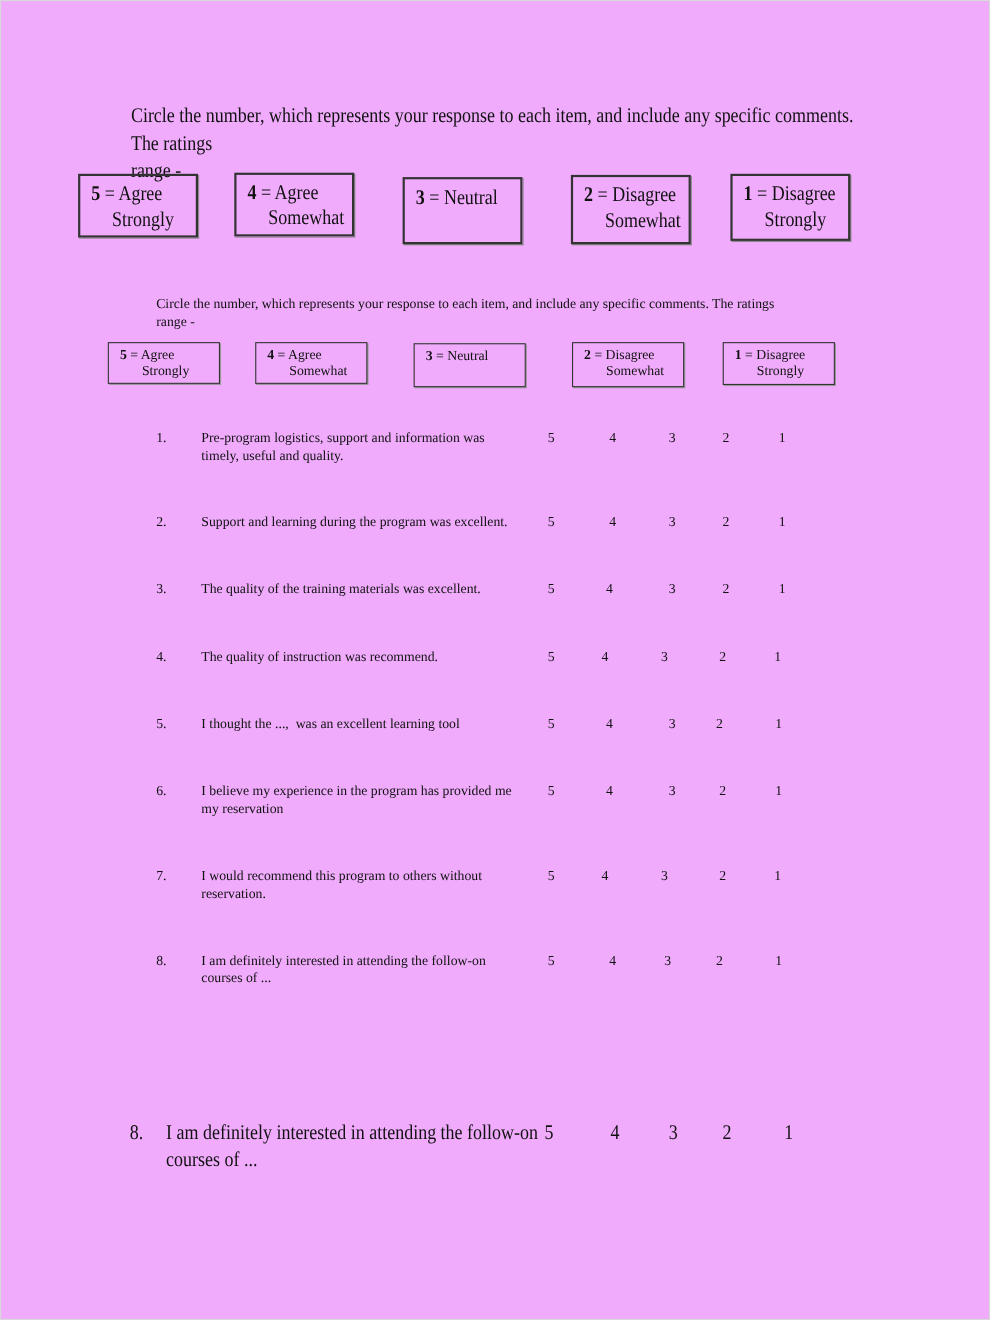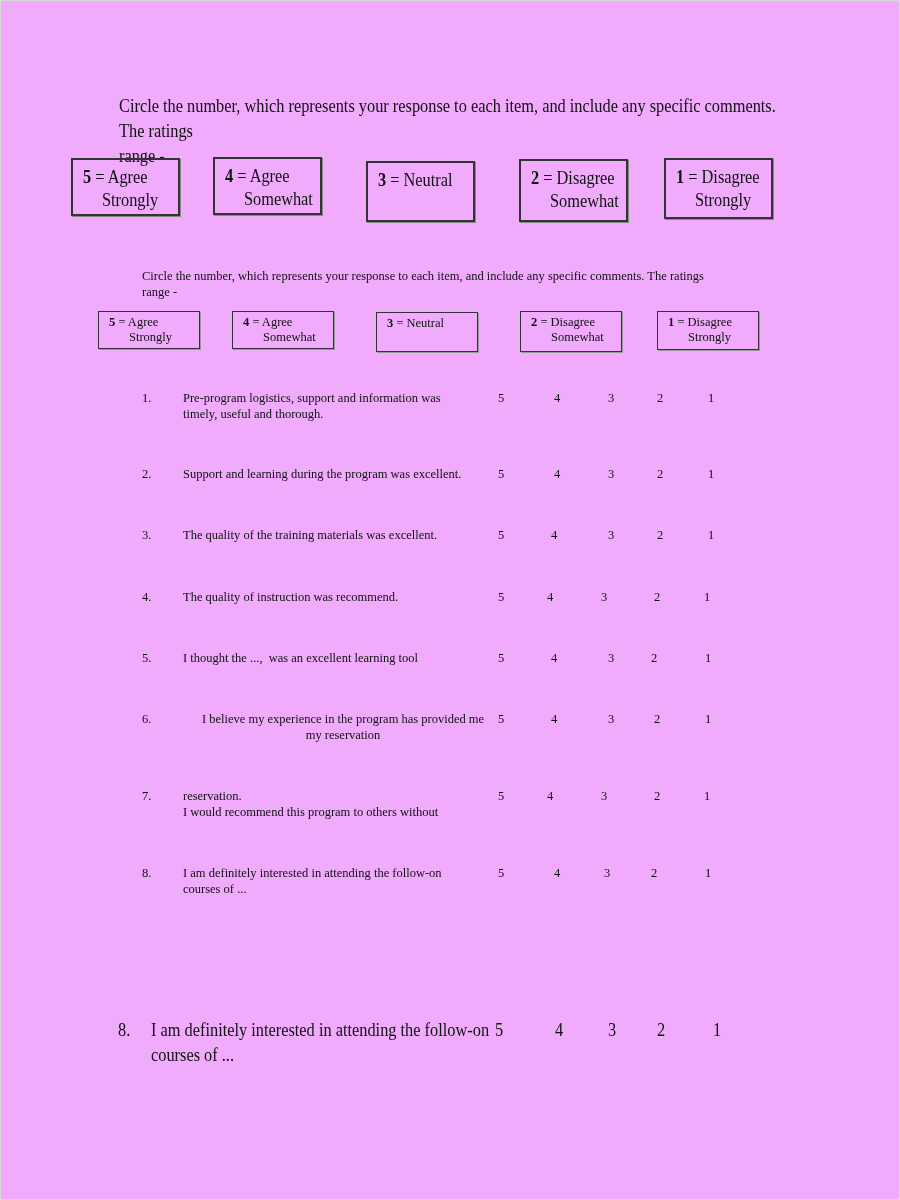--- a/index.html
+++ b/index.html
@@ -146,21 +146,21 @@
   </div>
   <div class="abs small-box" style="left:656px; top:310px; width:102px; height:39px;">
     <span class="l1"><b>1</b><span> = Disagree</span></span>
     <span class="l2">Strongly</span>
   </div>
 
   <div class="item" style="top:390px;">
     <span class="num">1.</span>
     <div class="text">
       <div>Pre-program logistics, support and information was</div>
-      <div>timely, useful and thorough.</div>
+      <div>timely, useful and quality.</div>
     </div>
     <span class="rating" style="left:352px;">5</span>
     <span class="rating" style="left:408px;">4</span>
     <span class="rating" style="left:462px;">3</span>
     <span class="rating" style="left:511px;">2</span>
     <span class="rating" style="left:562px;">1</span>
   </div>
 
   <div class="item" style="top:466px;">
     <span class="num">2.</span>
@@ -205,36 +205,36 @@
     </div>
     <span class="rating" style="left:352px;">5</span>
     <span class="rating" style="left:405px;">4</span>
     <span class="rating" style="left:462px;">3</span>
     <span class="rating" style="left:505px;">2</span>
     <span class="rating" style="left:559px;">1</span>
   </div>
 
   <div class="item" style="top:711px;">
     <span class="num">6.</span>
-    <div class="text" style="width:320px;text-align:center;">
+    <div class="text" style="width:320px;">
       <div style="white-space:nowrap;">I believe my experience in the program has provided me</div>
       <div>my reservation</div>
     </div>
     <span class="rating" style="left:352px;">5</span>
     <span class="rating" style="left:405px;">4</span>
     <span class="rating" style="left:462px;">3</span>
     <span class="rating" style="left:508px;">2</span>
     <span class="rating" style="left:559px;">1</span>
   </div>
 
   <div class="item" style="top:788px;">
     <span class="num">7.</span>
     <div class="text">
+      <div>I would recommend this program to others without</div>
       <div>reservation.</div>
-      <div>I would recommend this program to others without</div>
     </div>
     <span class="rating" style="left:352px;">5</span>
     <span class="rating" style="left:401px;">4</span>
     <span class="rating" style="left:455px;">3</span>
     <span class="rating" style="left:508px;">2</span>
     <span class="rating" style="left:558px;">1</span>
   </div>
 
   <div class="item" style="top:865px;">
     <span class="num">8.</span>

